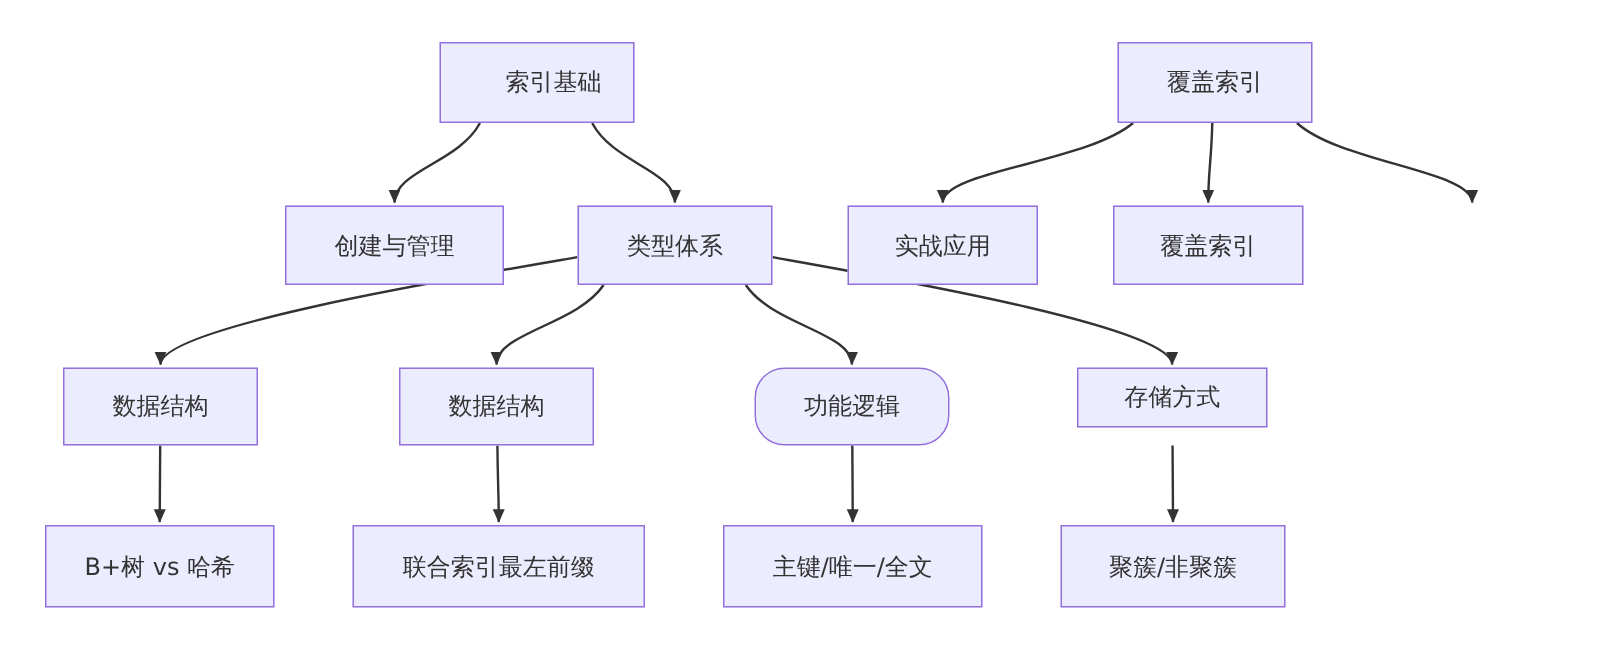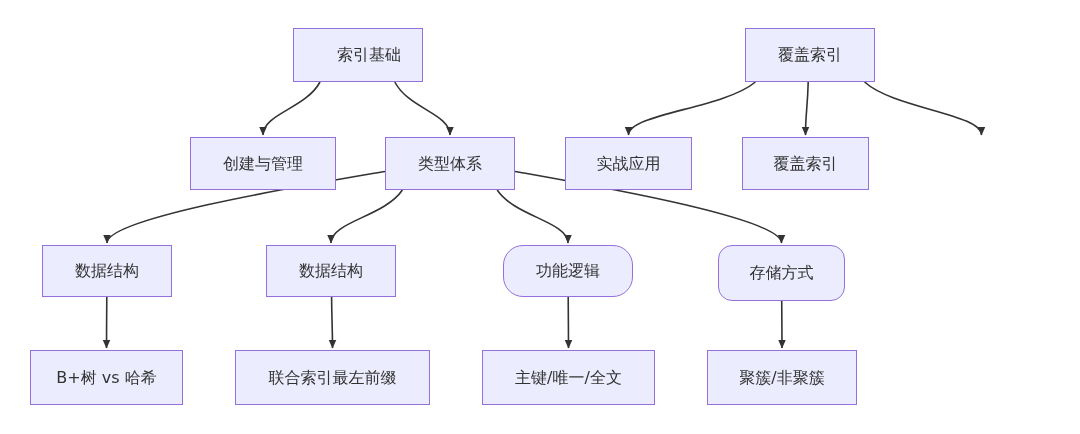--- a/index.html
+++ b/index.html
@@ -76,20 +76,20 @@
   <div class="node" style="left:745px; top:28px;  width:130px; height:54px;">覆盖索引</div>
 
   <div class="node" style="left:190px; top:137px; width:146px; height:53px;">创建与管理</div>
   <div class="node" style="left:385px; top:137px; width:130px; height:53px;">类型体系</div>
   <div class="node" style="left:565px; top:137px; width:127px; height:53px;">实战应用</div>
   <div class="node" style="left:742px; top:137px; width:127px; height:53px;">覆盖索引</div>
 
   <div class="node" style="left:42px;  top:245px; width:130px; height:52px;">数据结构</div>
   <div class="node" style="left:266px; top:245px; width:130px; height:52px;">数据结构</div>
   <div class="node" style="left:503px; top:245px; width:130px; height:52px;border-radius:20px;">功能逻辑</div>
-  <div class="node" style="left:718px; top:245px; width:127px; height:56px;border-radius:14px;">存储方式</div>
+  <div class="node" style="left:718px; top:245px; width:127px; height:40px;">存储方式</div>
 
   <div class="node" style="left:30px;  top:350px; width:153px; height:55px;text-align:right;">B+树 vs 哈希</div>
   <div class="node" style="left:235px; top:350px; width:195px; height:55px;text-align:center;">联合索引最左前缀</div>
   <div class="node" style="left:482px; top:350px; width:173px; height:55px;">主键/唯一/全文</div>
   <div class="node" style="left:707px; top:350px; width:150px; height:55px;">聚簇/非聚簇</div>
 
 </div>
 
 </body></html>

